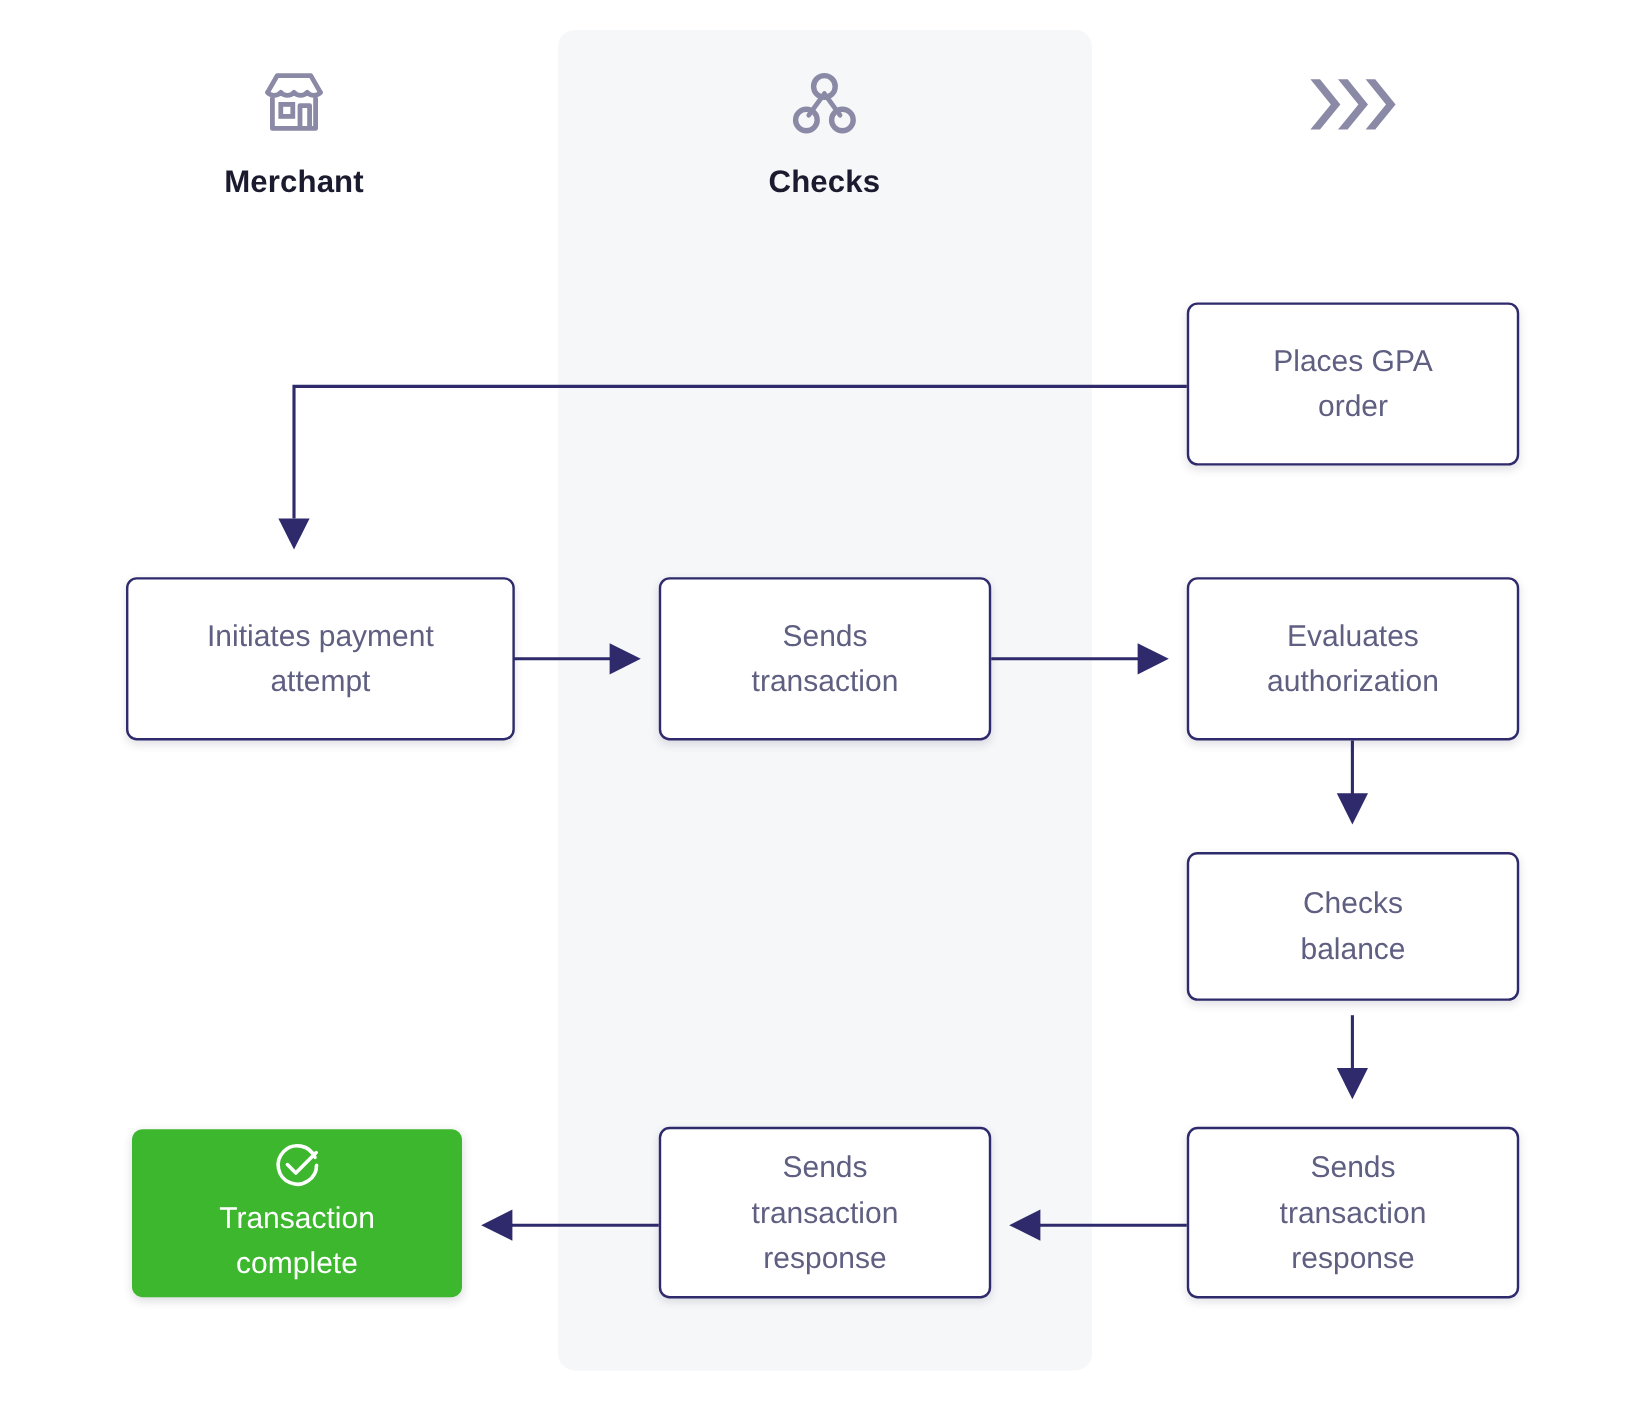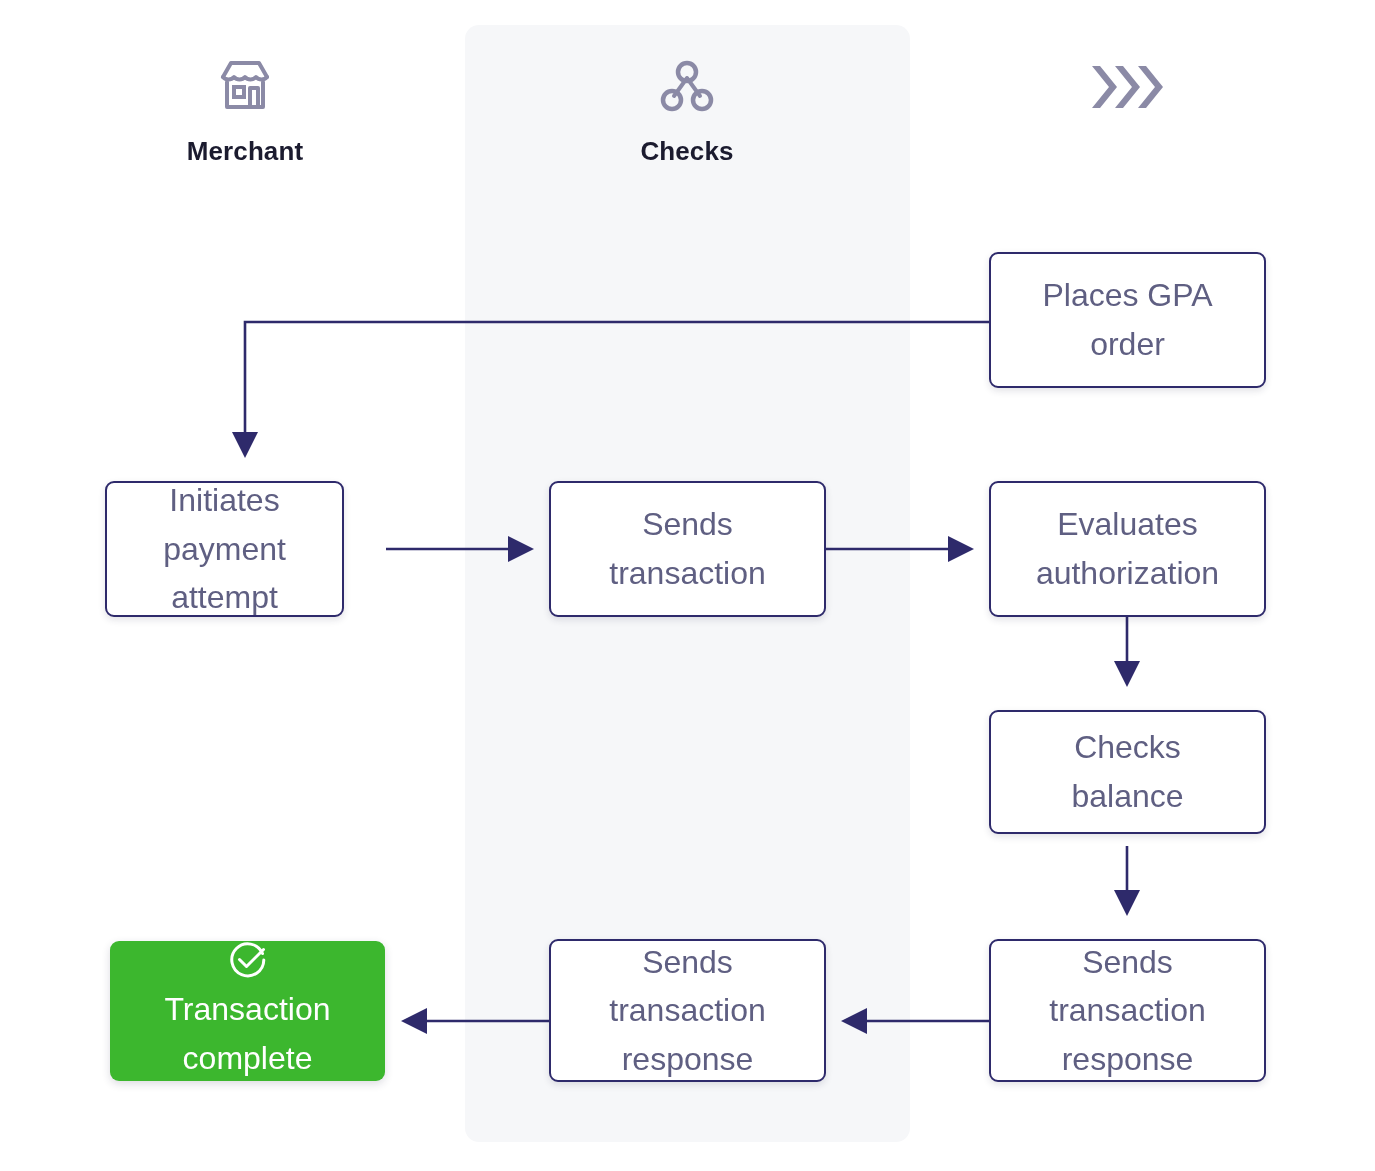--- a/index.html
+++ b/index.html
@@ -69,21 +69,21 @@
     box-sizing: border-box;
     background: #ffffff;
     border: 2px solid #2e2a6b;
     border-radius: 9px;
     box-shadow: 0 3px 7px rgba(40,40,70,0.13);
     display: flex;
     align-items: center;
     justify-content: center;
     text-align: center;
     color: #5f5f82;
-    font-size: 32px;
+    font-size: 25px;
     line-height: 1.52;
     padding: 6px 8px;
   }
   .node .node-text {
     display: block;
     white-space: pre-line;
   }
 
   .node.success {
     background: #3cb72e;
@@ -92,21 +92,21 @@
     flex-direction: column;
     box-shadow: 0 3px 8px rgba(40,40,70,0.16);
   }
   .node.success .check-wrap {
     margin-bottom: 4px;
     line-height: 0;
   }
 
   
   #node-gpa-order       { left: 989px; top: 252px;  width: 277px;  height: 136px; }
-  #node-initiates       { left: 105px; top: 481px;  width: 239px;  height: 136px; }
+  #node-initiates       { left: 105px; top: 481px;  width: 324px;  height: 136px; }
   #node-sends-txn       { left: 549px; top: 481px;  width: 277px;  height: 136px; }
   #node-evaluates       { left: 989px; top: 481px;  width: 277px;  height: 136px; text-align: center; }
   #node-checks-balance  { left: 989px; top: 710px;  width: 277px;  height: 124px; }
   #node-mq-response     { left: 989px; top: 939px;  width: 277px;  height: 143px; }
   #node-nw-response     { left: 549px; top: 939px;  width: 277px;  height: 143px; }
   #node-complete        { left: 110px; top: 941px;  width: 275px;  height: 140px; }
 </style>
 </head>
 <body>
 

